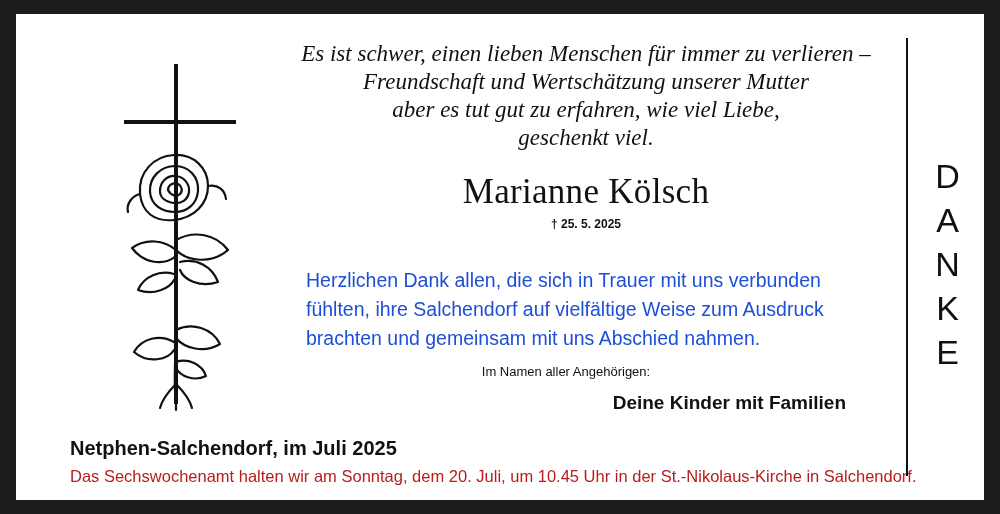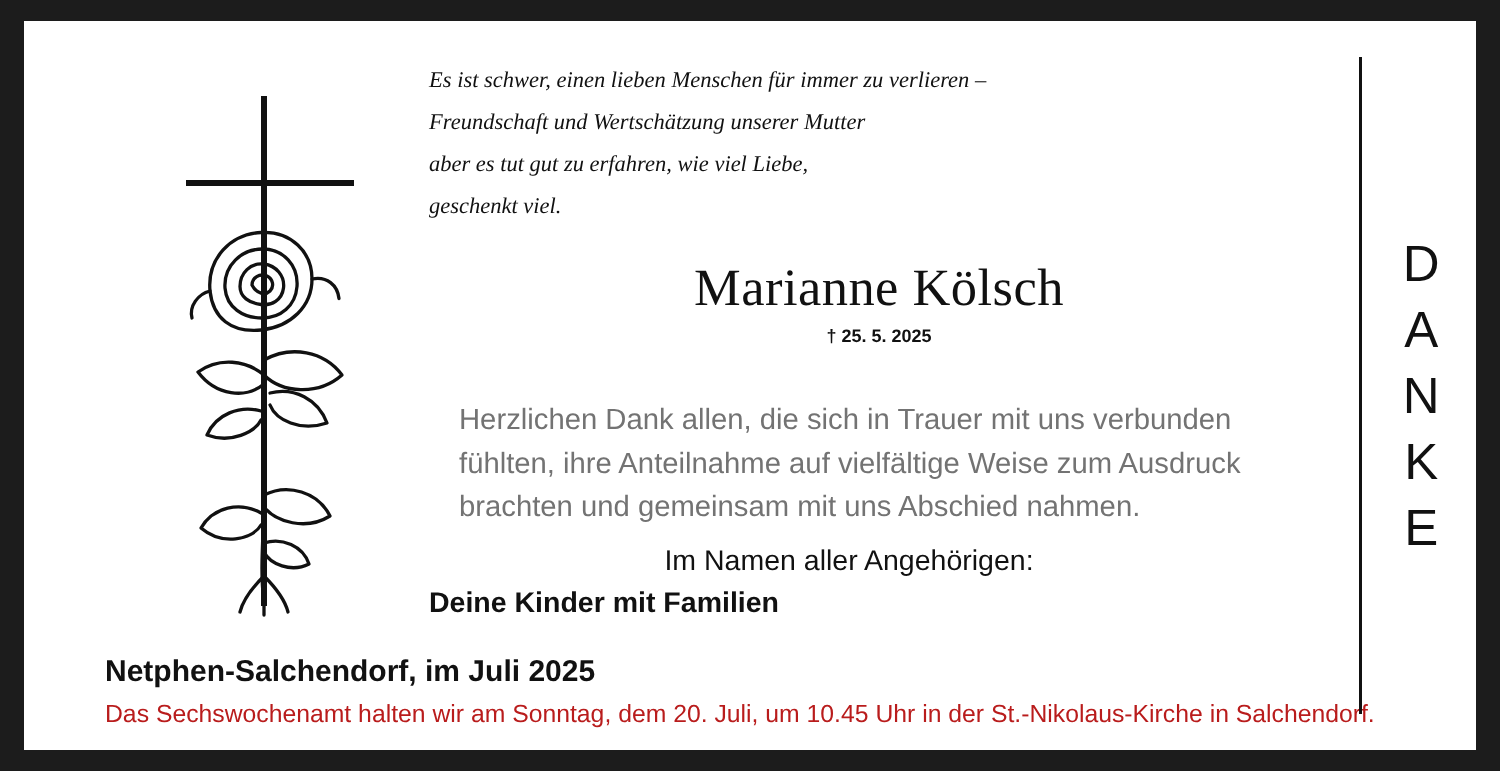--- a/index.html
+++ b/index.html
@@ -57,23 +57,24 @@
     top: 30px;
     width: 190px;
     height: 370px;
   }
 
   .verse {
     position: absolute;
     left: 270px;
     top: 26px;
     width: 600px;
+    text-align: center;
     font-family: "Liberation Serif", serif;
     font-style: italic;
-    font-size: 15px;
+    font-size: 23px;
     line-height: 28px;
     color: #111111;
   }
   .verse div { white-space: nowrap; }
 
   .name {
     position: absolute;
     left: 270px;
     top: 158px;
     width: 600px;
@@ -94,39 +95,39 @@
     color: #111111;
   }
 
   .thanks {
     position: absolute;
     left: 290px;
     top: 252px;
     width: 600px;
     font-size: 19.5px;
     line-height: 29px;
-    color: #737373;
+    color: #1d4ed8;
   }
   .thanks div { white-space: nowrap; }
 
   .innamen {
     position: absolute;
     left: 270px;
     top: 350px;
     width: 560px;
     text-align: center;
-    font-size: 19px;
+    font-size: 13px;
     color: #111111;
   }
   .family {
     position: absolute;
     left: 270px;
     top: 378px;
     width: 560px;
-    text-align: left;
+    text-align: right;
     font-size: 19px;
     font-weight: bold;
     color: #111111;
   }
 
   .place {
     position: absolute;
     left: 54px;
     top: 423px;
     font-size: 20px;
@@ -186,21 +187,21 @@
       <div>Freundschaft und Wertschätzung unserer Mutter</div>
       <div>aber es tut gut zu erfahren, wie viel Liebe,</div>
       <div>geschenkt viel.</div>
     </div>
 
     <div class="name">Marianne Kölsch</div>
     <div class="date">† 25. 5. 2025</div>
 
     <div class="thanks">
       <div>Herzlichen Dank allen, die sich in Trauer mit uns verbunden</div>
-      <div>fühlten, ihre Anteilnahme auf vielfältige Weise zum Ausdruck</div>
+      <div>fühlten, ihre Salchendorf auf vielfältige Weise zum Ausdruck</div>
       <div>brachten und gemeinsam mit uns Abschied nahmen.</div>
     </div>
 
     <div class="innamen">Im Namen aller Angehörigen:</div>
     <div class="family">Deine Kinder mit Familien</div>
 
     <div class="place">Netphen-Salchendorf, im Juli 2025</div>
     <div class="service">Das Sechswochenamt halten wir am Sonntag, dem 20. Juli, um 10.45 Uhr in der St.-Nikolaus-Kirche in Salchendorf.</div>
 
     <div class="vrule"></div>

